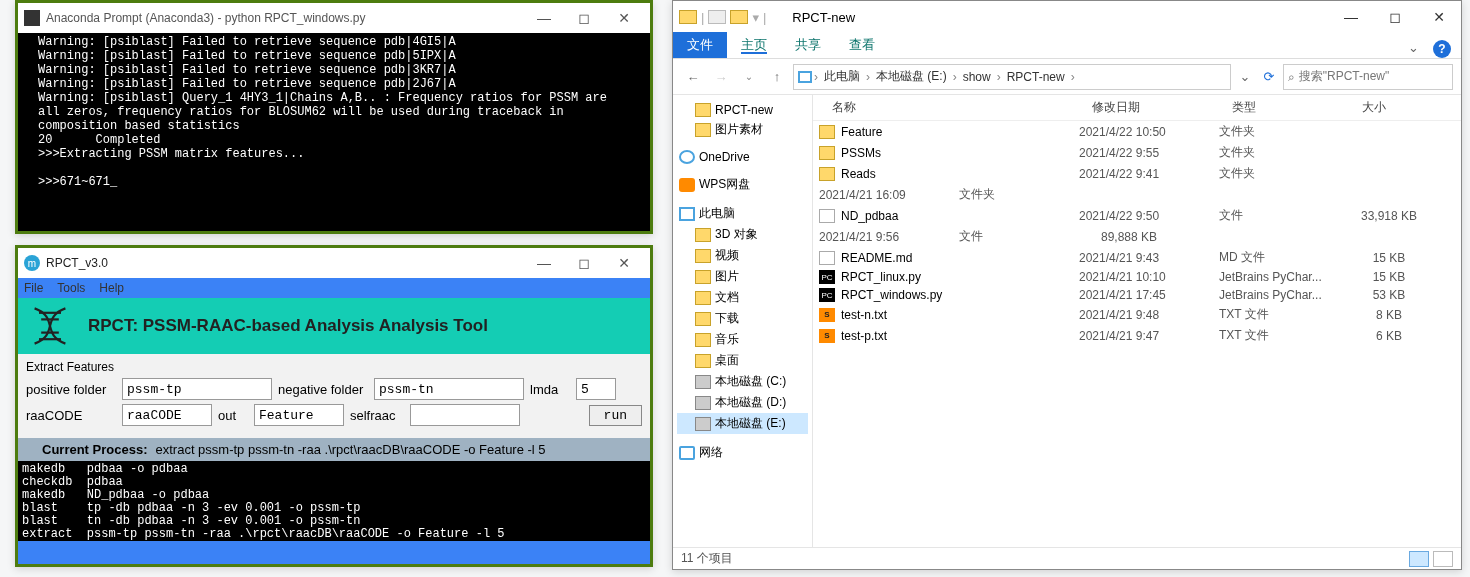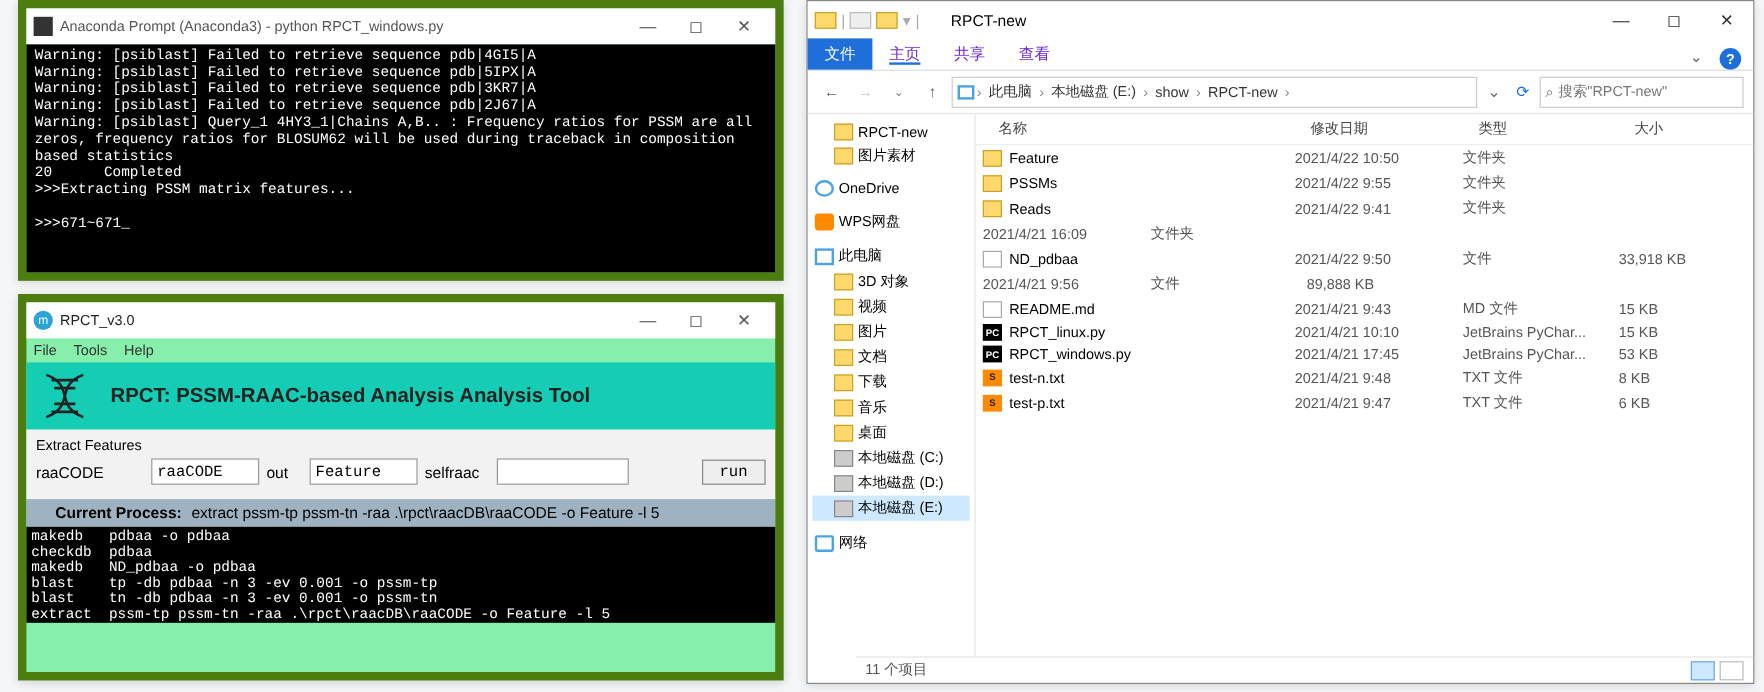--- a/index.html
+++ b/index.html
@@ -1,25 +1,25 @@
 <!DOCTYPE html>
 <html><head>
 <meta charset="utf-8">
 <style>
 * { margin: 0; padding: 0; box-sizing: border-box; font-family: "Segoe UI", Arial, sans-serif; }
 body { background: #f5f6f7; width: 1470px; height: 577px; position: relative; overflow: hidden; font-size: 13px; }
-.window { position: absolute; background: #86efac; border: 7px solid #4d7c0f; box-shadow: 0 2px 8px rgba(0,0,0,.15); }
+.window { position: absolute; background: #3b82f6; border: 3px solid #4d7c0f; box-shadow: 0 2px 8px rgba(0,0,0,.15); }
 
 
 .win-cmd { left: 15px; top: 0; width: 638px; height: 234px; }
 .win-cmd .titlebar { height: 30px; background: #fff; display: flex; align-items: center; padding: 0 6px; color: #555; font-size: 12px; }
 .win-cmd .titlebar .icon-cmd { width: 16px; height: 16px; background: #333; margin-right: 6px; display: inline-block; }
 .win-cmd .sysbtns { margin-left: auto; display: flex; }
 .win-cmd .sysbtns span { width: 40px; height: 28px; display: flex; align-items: center; justify-content: center; color: #555; font-size: 14px; }
-.win-cmd .term { background: #000; color: #fff; font-family: "Courier New", monospace; font-size: 12px; padding: 2px 7px; height: calc(100% - 30px); overflow: hidden; line-height: 14px; white-space: pre-wrap; }
+.win-cmd .term { background: #000; color: #fff; font-family: "Courier New", monospace; font-size: 12px; padding: 2px 20px; height: calc(100% - 30px); overflow: hidden; line-height: 14px; white-space: pre-wrap; }
 
 
 .win-app { left: 15px; top: 245px; width: 638px; height: 322px; }
 .win-app .titlebar { height: 30px; background: #fff; display: flex; align-items: center; padding: 0 6px; color: #222; font-size: 12px; }
 .win-app .titlebar .icon-app { width: 16px; height: 16px; border-radius: 50%; background: #2aa3d6; margin-right: 6px; display:flex; align-items:center; justify-content:center; color:#fff; font-size:10px; }
 .win-app .sysbtns { margin-left: auto; display: flex; }
 .win-app .sysbtns span { width: 40px; height: 28px; display: flex; align-items: center; justify-content: center; color: #555; font-size: 14px; }
 .win-app .menubar { height: 20px; padding: 0 6px; display: flex; gap: 14px; font-size: 12px; color: #333; align-items:center; }
 .win-app .banner { background: #14cdb4; color: #222; height: 56px; display: flex; align-items: center; padding: 0 10px; font-family: "Courier New", monospace; font-size: 17px; font-weight: bold; }
 .win-app .banner .dna { width: 44px; height: 44px; margin-right: 16px; }
@@ -38,21 +38,21 @@
 
 
 .win-exp { right: 8px; top: 0; width: 790px; height: 570px; background:#fff; border:1px solid #888;}
 .win-exp .titlezone { height: 32px; display:flex; align-items:center; }
 .win-exp .qat { display:flex; gap:4px; padding:0 6px; align-items:center; }
 .win-exp .qat .folder-ico { width:18px; height:14px; background:#ffd86b; border:1px solid #c8a22a; display:inline-block; }
 .win-exp .titlezone .title { margin-left:20px; font-size:13px; }
 .win-exp .titlezone .sysbtns { margin-left:auto; display:flex; }
 .win-exp .titlezone .sysbtns span { width:44px; height:30px; display:flex; align-items:center; justify-content:center; font-size:14px; color:#333; }
 .win-exp .ribbon-tabs { height: 26px; display:flex; align-items:flex-end; border-bottom:1px solid #ddd; }
-.win-exp .rtab { padding: 4px 14px; font-size: 13px; color:#6d28d9; }
+.win-exp .rtab { padding: 4px 14px; font-size: 13px; color:#0f766e; }
 .win-exp .rtab.file { background:#1e6fd9; color:#fff; }
 .win-exp .rtab .ul { border-bottom:2px solid #1e6fd9; }
 .win-exp .ribbon-tabs .expand { margin-left:auto; padding-right:10px; color:#666; display:flex; gap:14px; }
 .win-exp .help-circle { width:18px;height:18px;border-radius:50%;background:#1e6fd9;color:#fff;display:flex;align-items:center;justify-content:center;font-size:12px;font-weight:bold; }
 .win-exp .navbar { height: 36px; display:flex; align-items:center; padding: 4px 8px; gap:4px; border-bottom:1px solid #e5e5e5; }
 .win-exp .navbtn { width:24px; height:24px; display:flex; align-items:center; justify-content:center; color:#666; border-radius:2px; }
 .win-exp .addr { flex:1; border:1px solid #ccc; height:26px; display:flex; align-items:center; padding:0 4px; font-size:12px; color:#333; gap:2px; }
 .win-exp .addr .seg { padding:0 4px; }
 .win-exp .addr .sep { color:#888; }
 .win-exp .search { width:170px; border:1px solid #ccc; height:26px; padding:0 4px; display:flex; align-items:center; gap:4px; color:#777; font-size:12px; }
@@ -71,27 +71,27 @@
 .win-exp .files { flex:1; font-size:12px; }
 .win-exp .files .hdr { display:flex; padding: 4px 6px; color:#444; border-bottom:1px solid #eee;justify-content:center; }
 .win-exp .files .hdr > div:nth-child(1){ width: 260px; }
 .win-exp .files .hdr > div:nth-child(2){ width: 140px; }
 .win-exp .files .hdr > div:nth-child(3){ width: 130px; }
 .win-exp .files .hdr > div:nth-child(4){ width: 80px; text-align:left; }
 .win-exp .files .frow { display:flex; padding: 2px 6px; align-items:center; }
 .win-exp .files .frow .c1{ width: 260px; display:flex; align-items:center; gap:6px; }
 .win-exp .files .frow .c2{ width: 140px; color:#555; }
 .win-exp .files .frow .c3{ width: 130px; color:#555; white-space:nowrap; overflow:hidden; text-overflow:ellipsis; }
-.win-exp .files .frow .c4{ width: 80px; color:#555; text-align:left; }
+.win-exp .files .frow .c4{ width: 80px; color:#555; text-align:center; }
 .win-exp .files .fico { width:16px; height:14px; display:inline-block; }
 .win-exp .files .fico.folder { background:#ffd86b; border:1px solid #c8a22a; }
 .win-exp .files .fico.file { background:#fff; border:1px solid #aaa; }
-.win-exp .files .fico.pc { background:#000; color:#fff; font-size:8px; font-weight:bold; display:flex; align-items:center; justify-content:center; }
+.win-exp .files .fico.pc { background:#000; color:#fff; font-size:8px; font-weight:normal; display:flex; align-items:center; justify-content:center; }
 .win-exp .files .fico.sub { background:#ff8a00; color:#222; font-size:8px; font-weight:bold; display:flex; align-items:center; justify-content:center; }
-.win-exp .status { height:22px; border-top:1px solid #e5e5e5; display:flex; align-items:center; padding:0 8px; font-size:12px; color:#555;margin-left:40px; }
+.win-exp .status { height:22px; border-top:1px solid #e5e5e5; display:flex; align-items:center; padding:0 8px; font-size:12px; color:#555; }
 .win-exp .status .view { margin-left:auto; display:flex; gap:4px; }
 .win-exp .status .view span { width:20px;height:16px;border:1px solid #bbb; display:inline-block; }
 .win-exp .status .view span.active { background:#cde8ff; border-color:#6aa9e0; }
 
 svg.dna-ico path { stroke:#222; stroke-width:2; fill:none; }
 </style>
 </head>
 <body>
 
 <div class="window win-cmd">
@@ -136,20 +136,28 @@
         <path d="M34 4 C 12 12, 28 28, 6 36"></path>
       <line x1="10" y1="8" x2="30" y2="8" stroke="#222" stroke-width="2"></line>
       <line x1="12" y1="14" x2="28" y2="14" stroke="#222" stroke-width="2"></line>
       <line x1="12" y1="26" x2="28" y2="26" stroke="#222" stroke-width="2"></line>
       <line x1="10" y1="32" x2="30" y2="32" stroke="#222" stroke-width="2"></line>
     </svg>
     <span>RPCT: PSSM-RAAC-based Analysis Analysis Tool</span>
   </div>
   <div class="extract-panel">
     <div class="panel-title">Extract Features</div>
+    <div class="row">
+      <label>positive folder</label>
+      <input type="text" style="width: 150px;" value="pssm-tp">
+      <label>negative folder</label>
+      <input type="text" style="width: 150px;" value="pssm-tn">
+      <label style="min-width:40px">lmda</label>
+      <input type="text" style="width: 40px;" value="5">
+    </div>
     <div class="row">
       <label>raaCODE</label>
       <input type="text" style="width: 90px;" value="raaCODE">
       <label style="min-width:30px">out</label>
       <input type="text" style="width: 90px;" value="Feature">
       <label style="min-width:54px">selfraac</label>
       <input type="text" style="width: 110px;" value="">
       <span style="flex:1"></span>
       <button class="runbtn">run</button>
     </div>

